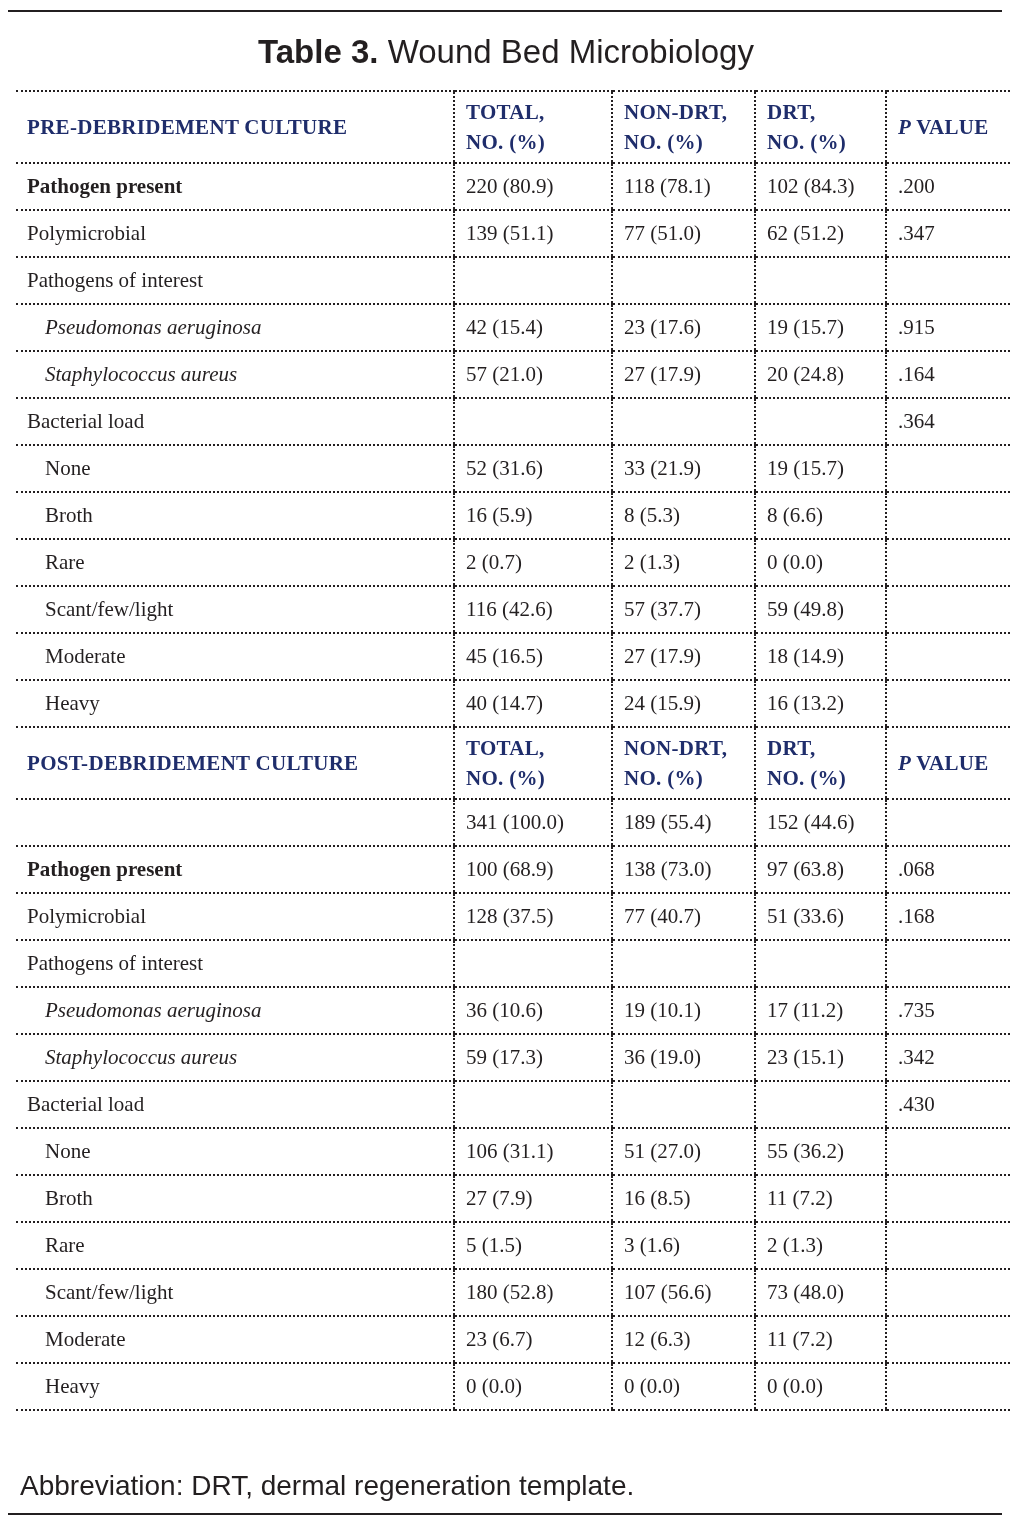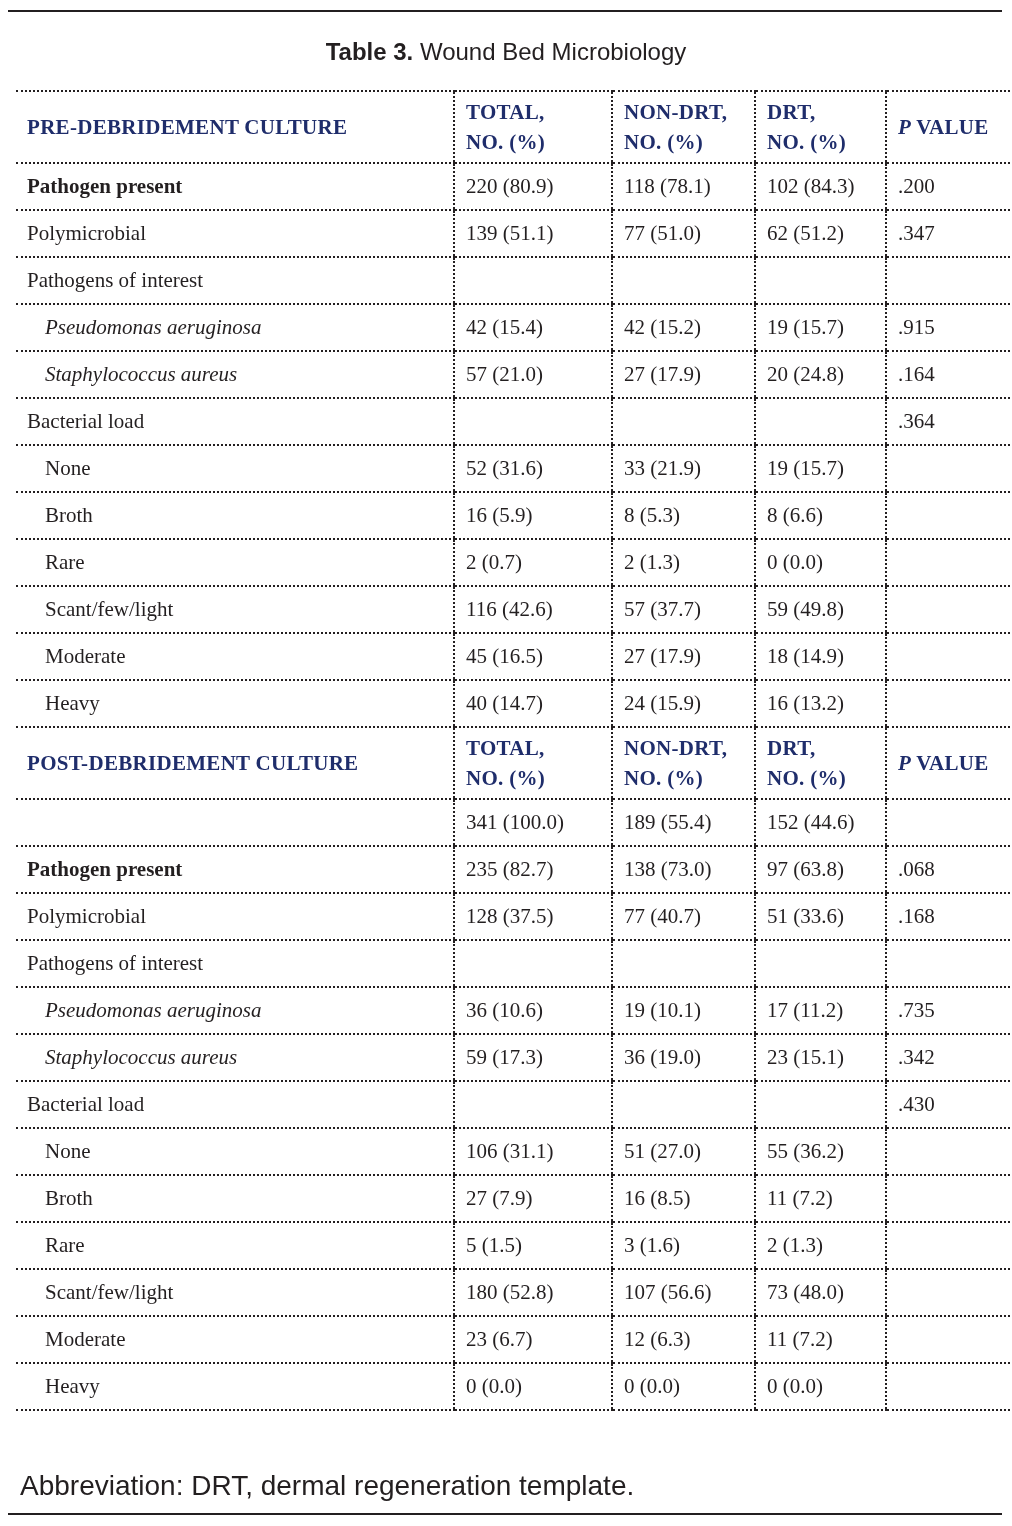--- a/index.html
+++ b/index.html
@@ -1,19 +1,19 @@
 <!DOCTYPE html>
 <html><head>
 <meta charset="utf-8">
 <style>
   html, body { margin: 0; padding: 0; background: #ffffff; }
   body { width: 1012px; height: 1526px; position: relative; font-family: "Liberation Sans", "DejaVu Sans", sans-serif; color: #231f20; overflow: hidden; }
   .top-rule { position: absolute; left: 8px; width: 994px; top: 10px; height: 2px; background: #231f20; }
   .bottom-rule { position: absolute; left: 8px; width: 994px; top: 1513px; height: 2px; background: #231f20; }
-  .title { position: absolute; top: 32px; left: 0; width: 1012px; text-align: center; font-size: 24px; line-height: 40px; }
+  .title { position: absolute; top: 32px; left: 0; width: 1012px; text-align: center; font-size: 33px; line-height: 40px; }
   .title .label { font-weight: bold; }
   table { position: absolute; left: 16px; top: 90px; width: 994px; border-collapse: collapse; table-layout: fixed; font-family: Liberation Serif, serif; }
   col.c0 { width: 438px; } col.c1 { width: 158px; } col.c2 { width: 143px; } col.c3 { width: 131px; } col.c4 { width: 124px; }
   td, th { padding: 0 0 0 11px; font-size: 21px; font-weight: normal; text-align: left; vertical-align: middle; border-bottom: 2px dotted #231f20; white-space: nowrap; }
   tr:first-child td, tr:first-child th { }
   td + td, th + th { border-left: 2px dotted #231f20; }
   .hdr th { color: #1f2d6b; font-weight: bold; font-size: 21px; line-height: 30px; height: 70px; letter-spacing: 0.3px; }
   .hdr th.pv em { font-style: italic; }
   .first-hdr th { border-top: 2px dotted #231f20; }
   .row td { height: 45px; }
@@ -65,21 +65,21 @@
       <tr class="row">
         <td>Pathogens of interest</td>
         <td></td>
         <td></td>
         <td></td>
         <td></td>
       </tr>
       <tr class="row">
         <td class="ital indent">Pseudomonas aeruginosa</td>
         <td>42 (15.4)</td>
-        <td>42 (15.2)</td>
+        <td>23 (17.6)</td>
         <td>19 (15.7)</td>
         <td>.915</td>
       </tr>
       <tr class="row">
         <td class="ital indent">Staphylococcus aureus</td>
         <td>57 (21.0)</td>
         <td>27 (17.9)</td>
         <td>20 (24.8)</td>
         <td>.164</td>
       </tr>
@@ -141,21 +141,21 @@
       </tr>
       <tr class="row">
         <td></td>
         <td>341 (100.0)</td>
         <td>189 (55.4)</td>
         <td>152 (44.6)</td>
         <td></td>
       </tr>
       <tr class="row">
         <td class="bold">Pathogen present</td>
-        <td>235 (82.7)</td>
+        <td>100 (68.9)</td>
         <td>138 (73.0)</td>
         <td>97 (63.8)</td>
         <td>.068</td>
       </tr>
       <tr class="row">
         <td>Polymicrobial</td>
         <td>128 (37.5)</td>
         <td>77 (40.7)</td>
         <td>51 (33.6)</td>
         <td>.168</td>

